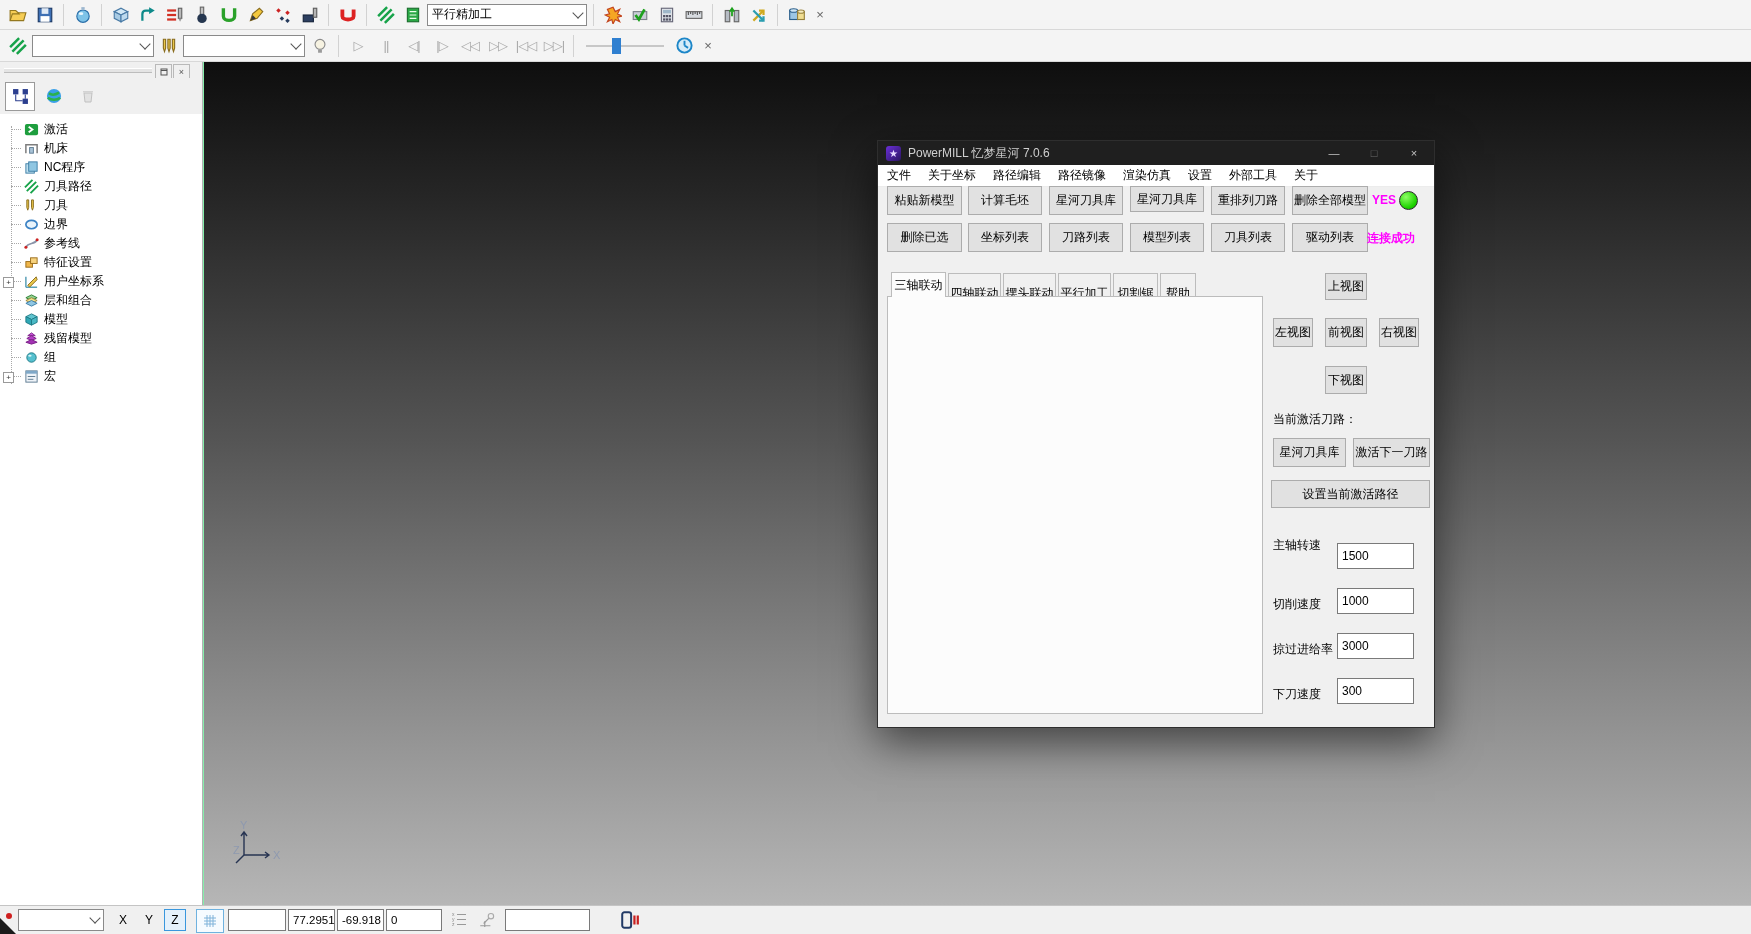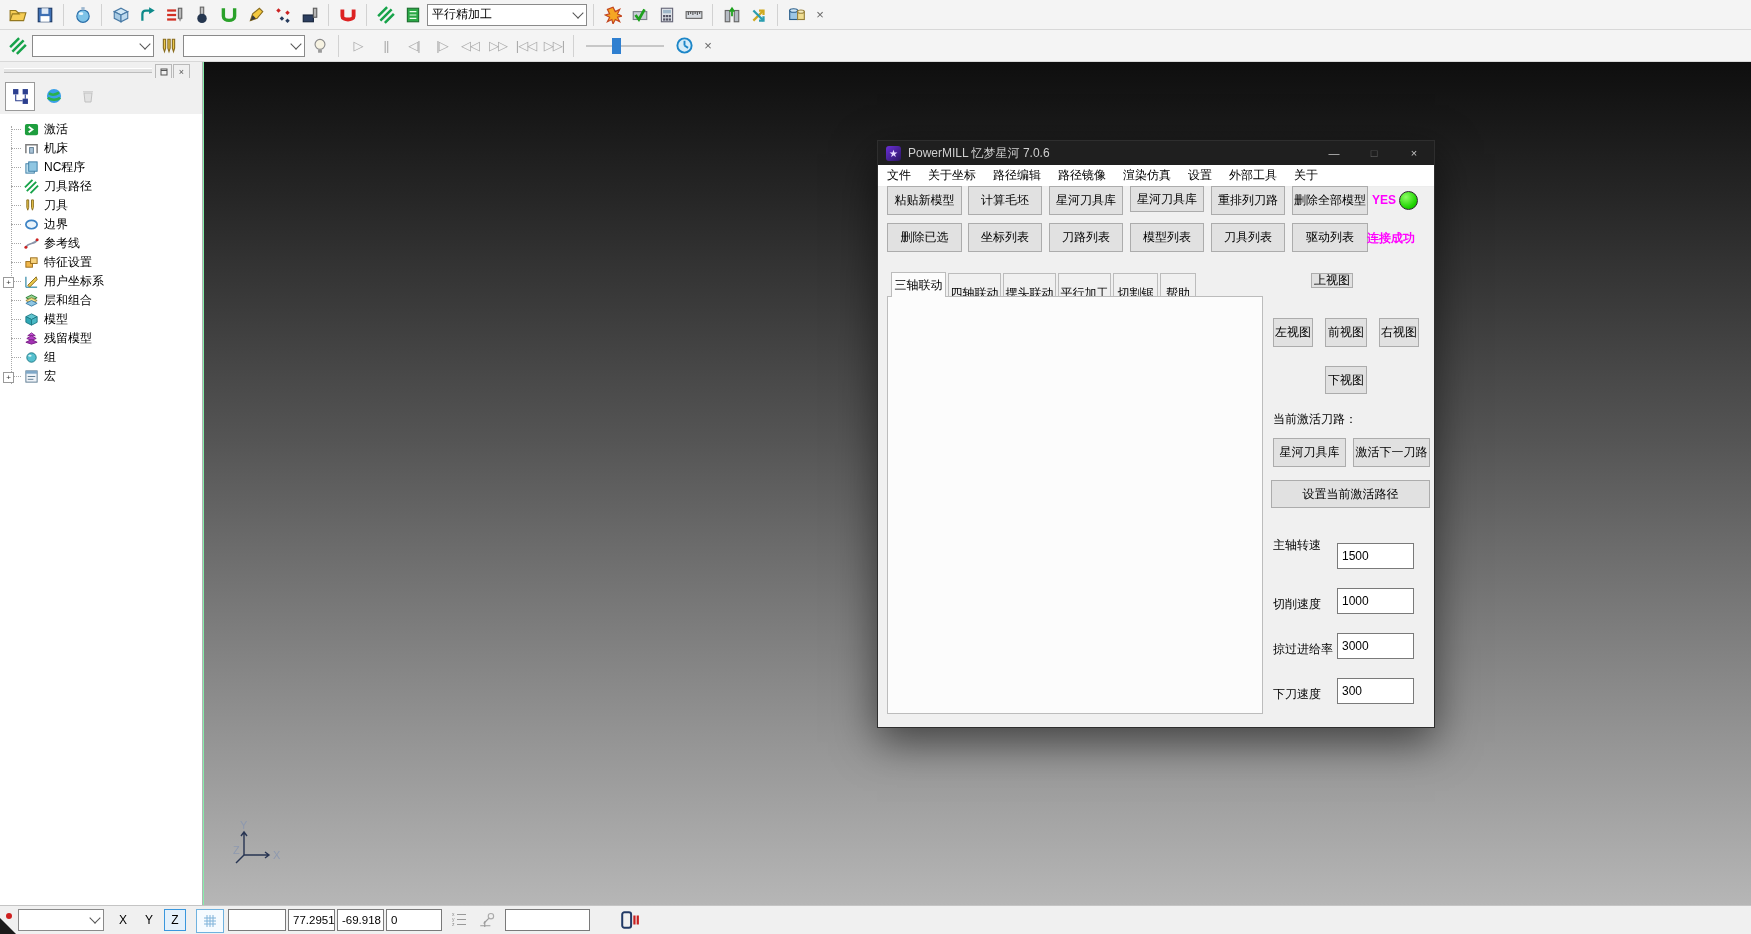--- a/index.html
+++ b/index.html
@@ -615,21 +615,21 @@
           </svg>
         </span>
       <span>碰撞检测</span>
     </div>
     <div class="cbrow" style="left:23px;top:504px">
       <span class="cb"></span>
       <span>碰撞避让</span>
     </div>
     <div class="btn" style="left:139px;top:489px;width:106px;height:52px;font-size:13px">执行</div>
 
-    <div class="btn" style="left:433px;top:132px;width:42px;height:15px">上视图</div>
+    <div class="btn" style="left:447px;top:132px;width:42px;height:27px">上视图</div>
     <div class="btn" style="left:395px;top:177px;width:40px;height:29px">左视图</div>
     <div class="btn" style="left:447px;top:177px;width:42px;height:29px">前视图</div>
     <div class="btn" style="left:501px;top:177px;width:40px;height:29px">右视图</div>
     <div class="btn" style="left:447px;top:225px;width:42px;height:28px">下视图</div>
 
     <div class="lbl" style="left:395px;top:270px">当前激活刀路：</div>
     <div class="btn" style="left:395px;top:297px;width:73px;height:29px">星河刀具库</div>
     <div class="btn" style="left:475px;top:297px;width:77px;height:29px">激活下一刀路</div>
     <div class="btn" style="left:393px;top:339px;width:159px;height:28px">设置当前激活路径</div>
 

